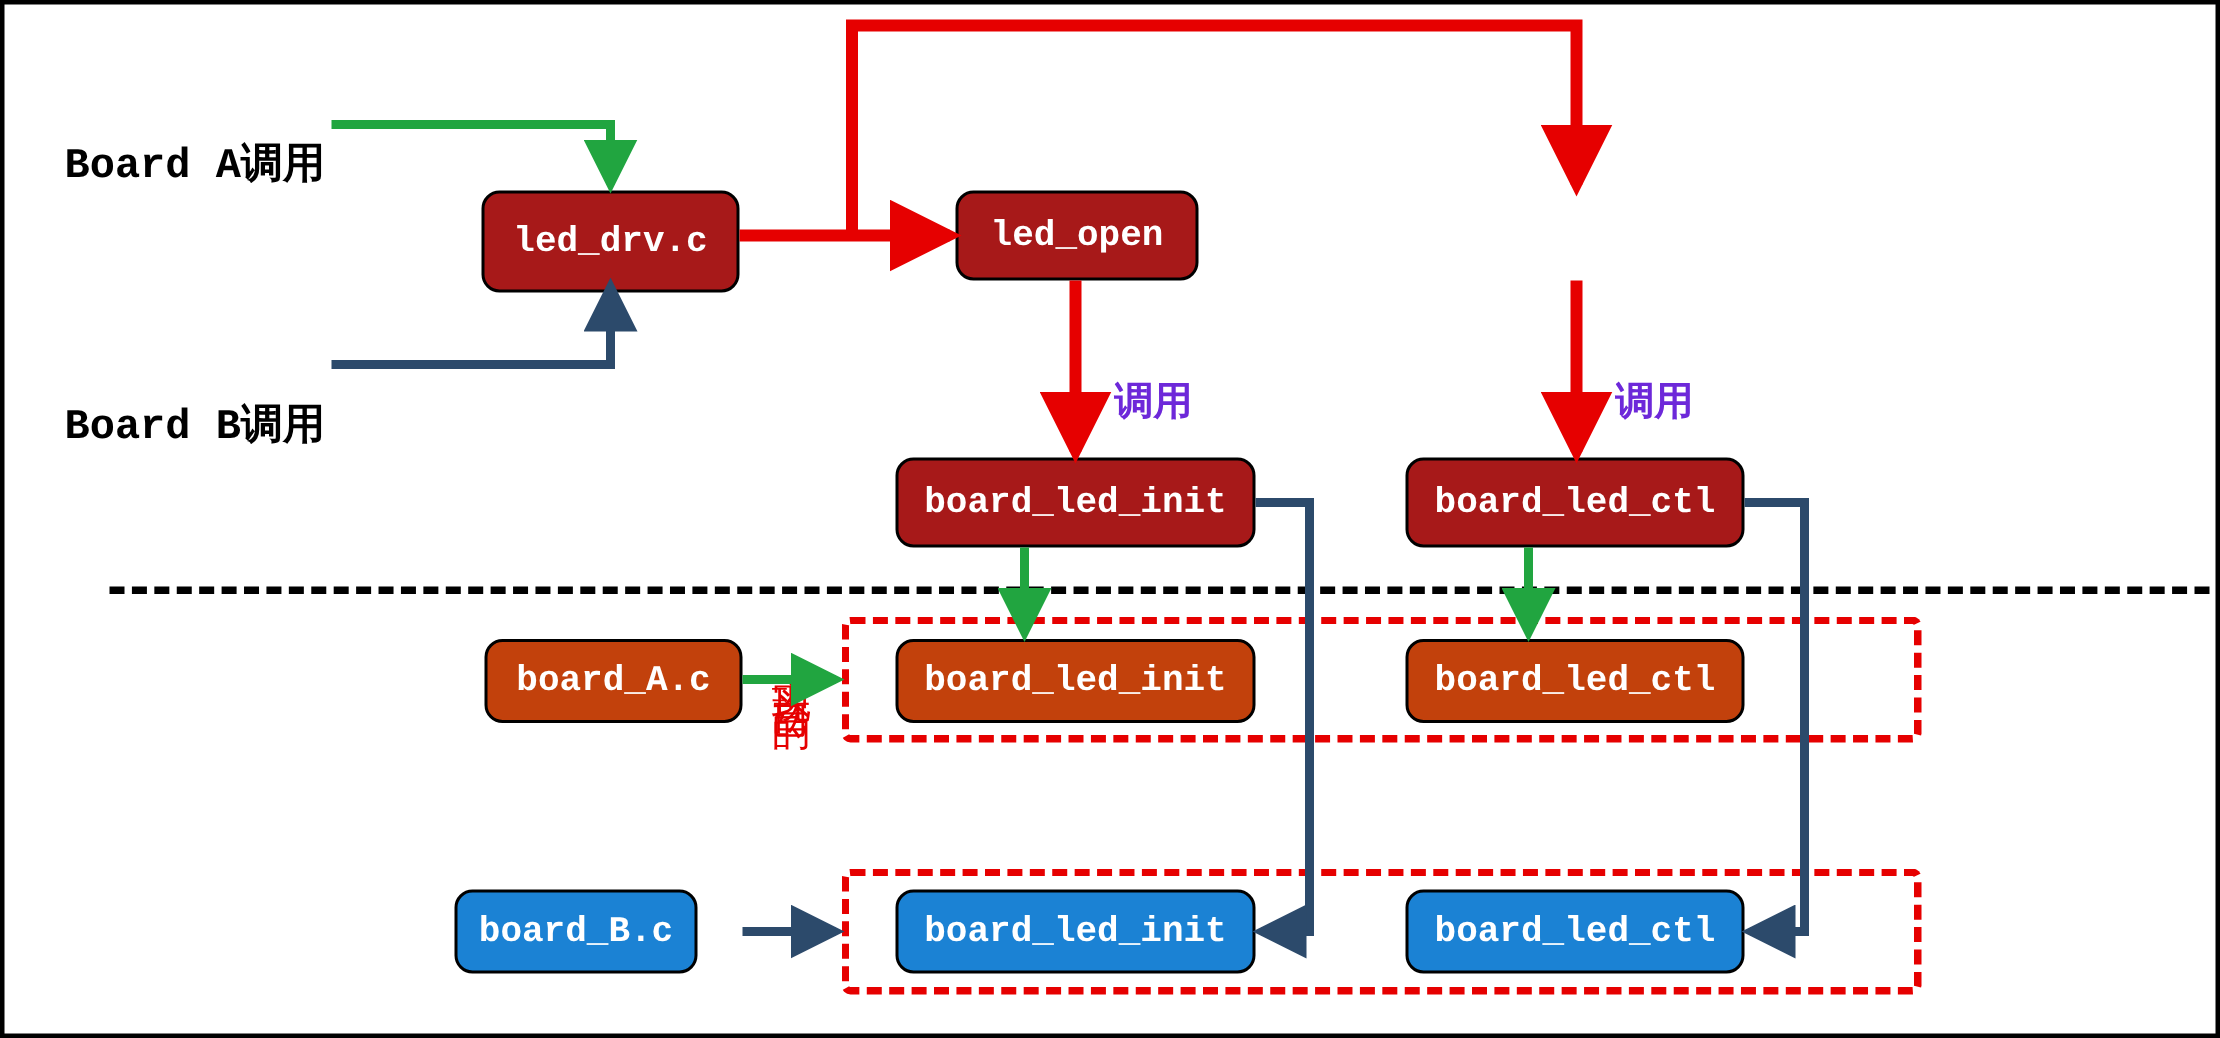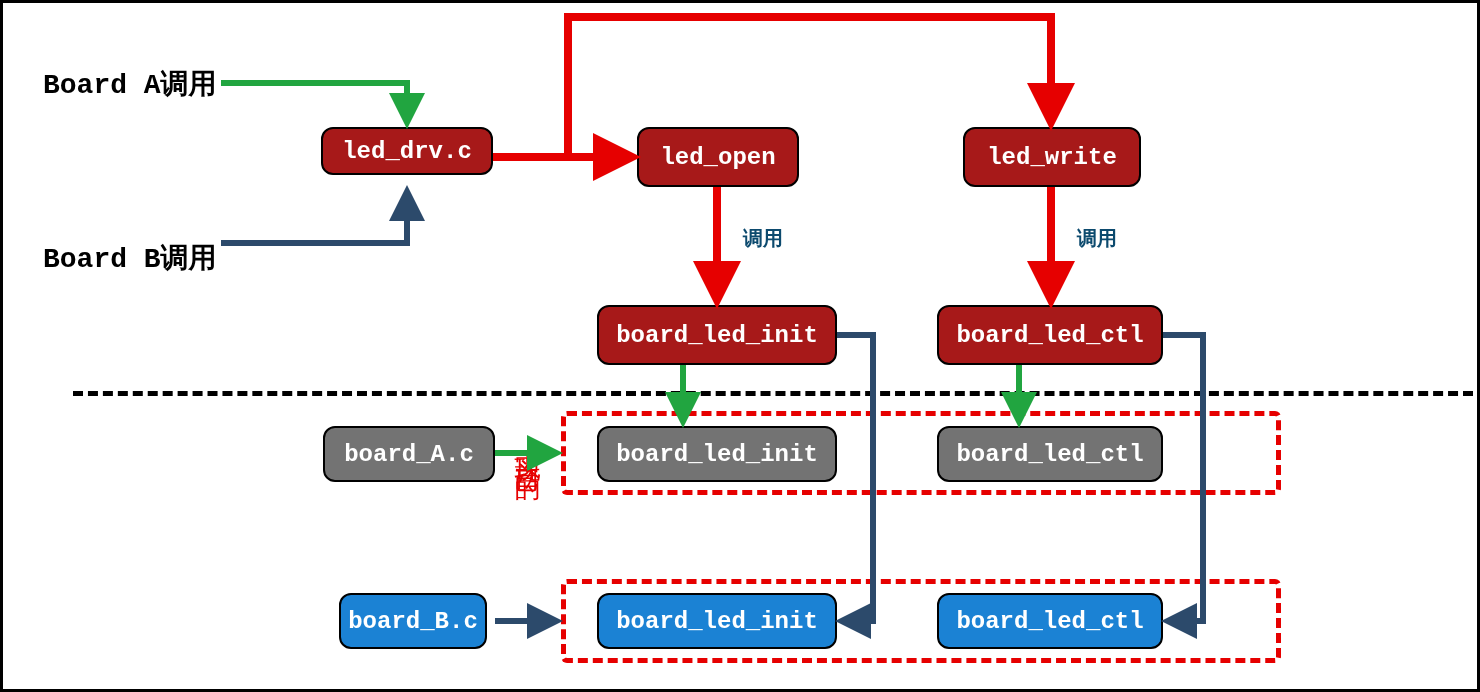--- a/index.html
+++ b/index.html
@@ -22,30 +22,31 @@
     color: #fff;
     font-weight: bold;
     font-size: 24px;
     display: flex;
     align-items: center;
     justify-content: center;
     box-sizing: border-box;
     white-space: nowrap;
   }
   .n-red   { background: #a71919; border: 2px solid #000; }
-  .n-green { background: #737373; border: 2px solid #000; }
+  .n-green { background: #c2410c; border: 2px solid #000; }
   .n-blue  { background: #1b82d4; border: 2px solid #000; }
   .label {
     position: absolute;
     font-weight: bold;
     font-size: 28px;
     color: #000;
     white-space: nowrap;
+    margin-top: 25px;
   }
-  .label-red { color: #0c4a6e; font-size: 20px; }
+  .label-red { color: #6d28d9; font-size: 26px; }
   .vtext {
     position: absolute;
     color: #e60000;
     font-size: 26px;
     font-weight: normal;
     writing-mode: vertical-rl;
     text-orientation: upright;
     letter-spacing: 6px;
   }
   .dashline {
@@ -77,33 +78,32 @@
   <div class="dashbox" style="left:558px; top:576px; width:720px; height:84px;"></div>
 
   <div class="label" style="left:40px; top:62px;">Board A调用</div>
   <div class="label" style="left:40px; top:236px;">Board B调用</div>
 
   <div class="label label-red" style="left:740px; top:222px;">调用</div>
   <div class="label label-red" style="left:1074px; top:222px;">调用</div>
 
   <div class="vtext" style="left:506px; top:428px;">实现自己的</div>
 
-  <div class="node n-red" style="left:318px; top:124px; width:172px; height:48px;">led_drv.c</div>
+  <div class="node n-red" style="left:318px; top:124px; width:172px; height:68px;">led_drv.c</div>
 
   <div class="node n-red" style="left:634px; top:124px; width:162px; height:60px;text-align:center;">led_open</div>
 
-  <div class="node n-red" style="left:960px; top:124px; width:178px; height:60px;">led_write</div>
 
   <div class="node n-red" style="left:594px; top:302px; width:240px; height:60px;">board_led_init</div>
 
   <div class="node n-red" style="left:934px; top:302px; width:226px; height:60px;">board_led_ctl</div>
 
   <div class="node n-green" style="left:320px; top:423px; width:172px; height:56px;">board_A.c</div>
 
-  <div class="node n-blue" style="left:300px; top:590px; width:148px; height:56px;margin-left:36px;">board_B.c</div>
+  <div class="node n-blue" style="left:300px; top:590px; width:162px; height:56px;">board_B.c</div>
 
   <div class="node n-green" style="left:594px; top:423px; width:240px; height:56px;">board_led_init</div>
 
   <div class="node n-green" style="left:934px; top:423px; width:226px; height:56px;">board_led_ctl</div>
 
   <div class="node n-blue" style="left:594px; top:590px; width:240px; height:56px;">board_led_init</div>
 
   <div class="node n-blue" style="left:934px; top:590px; width:226px; height:56px;">board_led_ctl</div>
 
   <svg class="arrows">

